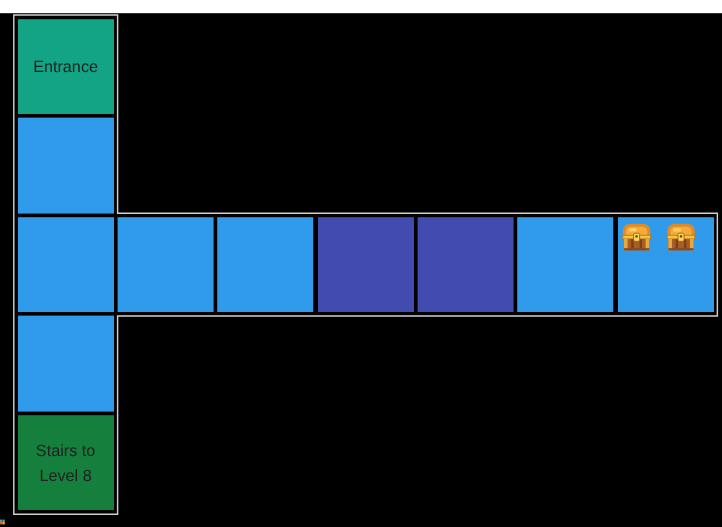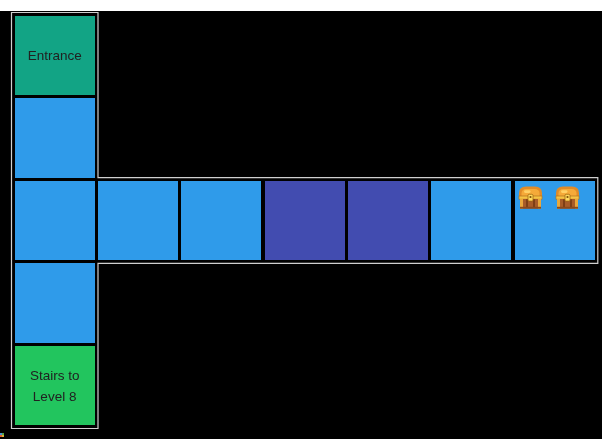--- a/index.html
+++ b/index.html
@@ -53,21 +53,21 @@
 </svg>
 
 <div>
 
   <div class="cell" id="c0" style="background: rgb(18, 164, 133);">
     <span class="label">Entrance</span>
   </div>
   <div class="cell" id="c1" style="background: rgb(47, 155, 234);"></div>
   <div class="cell" id="c2" style="background: rgb(47, 155, 234);"></div>
   <div class="cell" id="c3" style="background: rgb(47, 155, 234);"></div>
-  <div class="cell" id="c4" style="background: #22c55e; text-align: center;">
+  <div class="cell" id="c4" style="background: #15803d; text-align: center;">
     <span class="label"><span>Stairs to</span><br><span>Level 8</span></span>
   </div>
 
   <div class="cell" id="c5" style="background: rgb(47, 155, 234);"></div>
   <div class="cell" id="c6" style="background: rgb(47, 155, 234);"></div>
   <div class="cell" id="c7" style="background: rgb(66, 76, 176);"></div>
   <div class="cell" id="c8" style="background: rgb(66, 76, 176);"></div>
   <div class="cell" id="c9" style="background: rgb(47, 155, 234);"></div>
   <div class="cell" id="c10" style="background: rgb(47, 155, 234);">
     <div class="chest-row">

